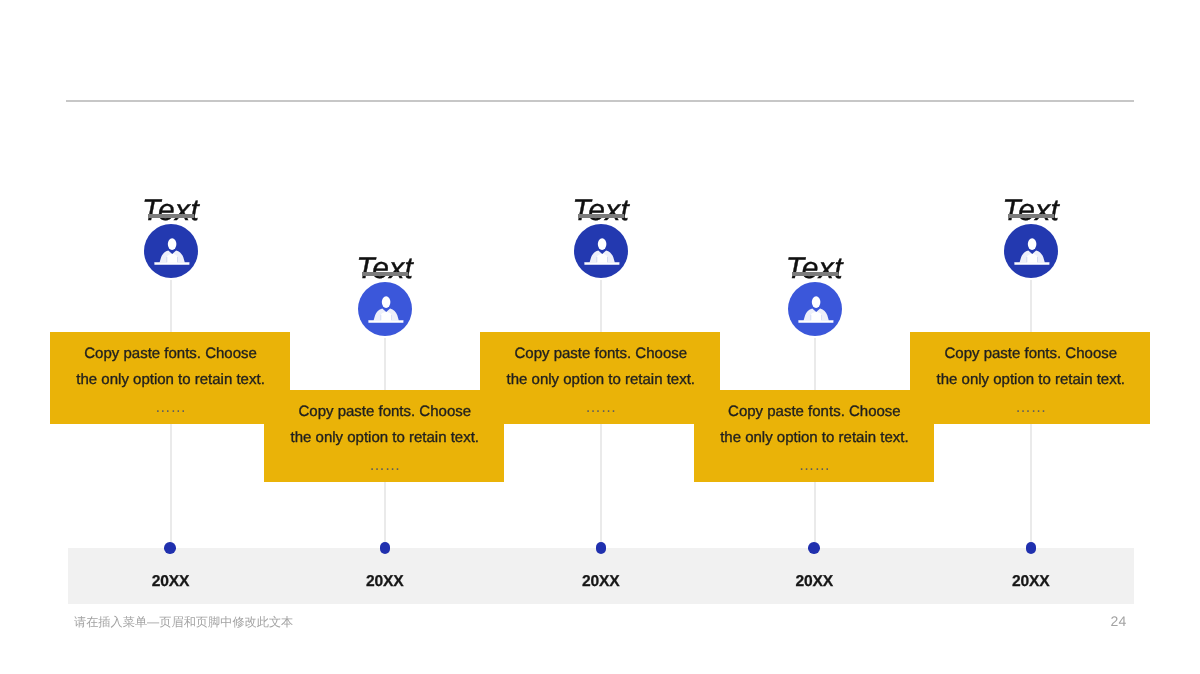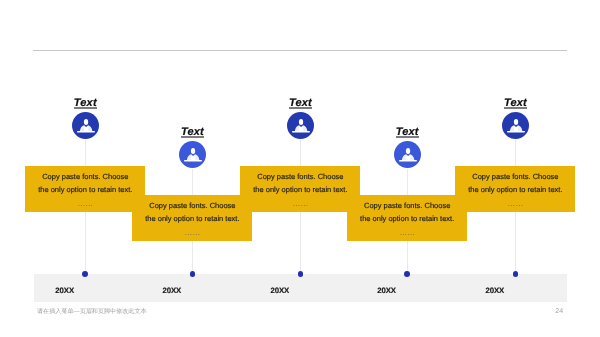--- a/index.html
+++ b/index.html
@@ -4,26 +4,26 @@
 <style>
   html,body{margin:0;padding:0;}
   body{width:600px;height:337px;background:#ffffff;font-family:"Liberation Sans",sans-serif;overflow:hidden;-webkit-font-smoothing:antialiased;text-rendering:geometricPrecision;}
   .slide{position:relative;width:600px;height:337px;background:#fff;}
   .top-rule{position:absolute;left:33px;top:50px;width:534px;height:1.3px;background:#c7c7c7;}
   .band{position:absolute;left:33.6px;top:274px;width:533px;height:27.5px;background:#f1f1f1;}
   .stem{position:absolute;width:1.2px;background:#eaeaea;}
   .dot{position:absolute;width:5.8px;height:5.8px;border-radius:50%;background:#2030ae;}
   .circle{position:absolute;width:28px;height:28px;border-radius:50%;display:block;}
   .circle svg{display:block;width:28px;height:28px;}
-  .title{position:absolute;font-weight:bold;font-style:italic;font-size:11px;color:#101010;white-space:nowrap;text-align:center;letter-spacing:.2px;-webkit-text-stroke:0.2px #101010;}
+  .title{position:absolute;font-weight:normal;font-style:italic;font-size:15px;color:#101010;white-space:nowrap;text-align:center;letter-spacing:.2px;-webkit-text-stroke:0.2px #101010;}
   .title-ul{position:absolute;height:1.5px;background:#7c7c7c;}
   .txtbox{position:absolute;background:#eab308;text-align:center;padding-top:3.8px;box-sizing:border-box;}
   .body-text{font-size:7.5px;color:#1f1f1f;line-height:13px;white-space:nowrap;-webkit-text-stroke:0.17px #1f1f1f;}
   .dots{font-size:7.8px;color:#5e5e5e;line-height:15.5px;letter-spacing:0;}
-  .year{position:absolute;font-size:7.8px;font-weight:bold;color:#171717;text-align:left;white-space:nowrap;letter-spacing:-0.08px;-webkit-text-stroke:0.15px #171717;}
+  .year{position:absolute;font-size:7.8px;font-weight:bold;color:#171717;text-align:center;white-space:nowrap;letter-spacing:-0.08px;-webkit-text-stroke:0.15px #171717;}
   .footer{position:absolute;left:36.9px;top:308.0px;font-size:12.6px;line-height:13px;color:#a3a3a3;white-space:nowrap;transform:scale(.4837);transform-origin:left top;}
   .pagenum{position:absolute;left:545px;top:308.4px;width:18.1px;text-align:right;font-size:7px;color:#a3a3a3;}
 </style>
 </head>
 <body>
 
 <div class="slide">
   <div class="top-rule"></div>
   <div class="band"></div>
   <div class="node">

